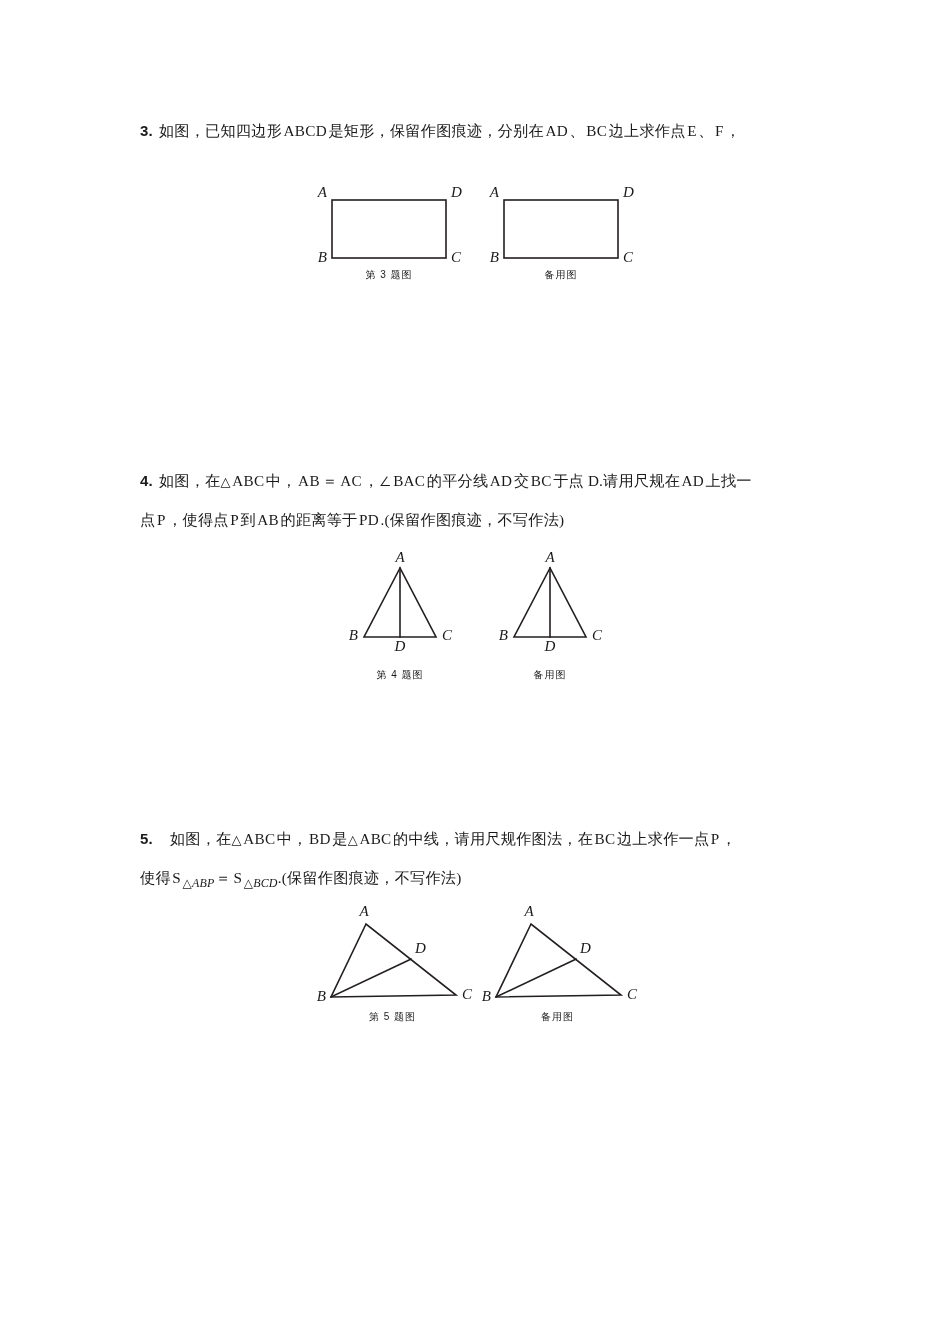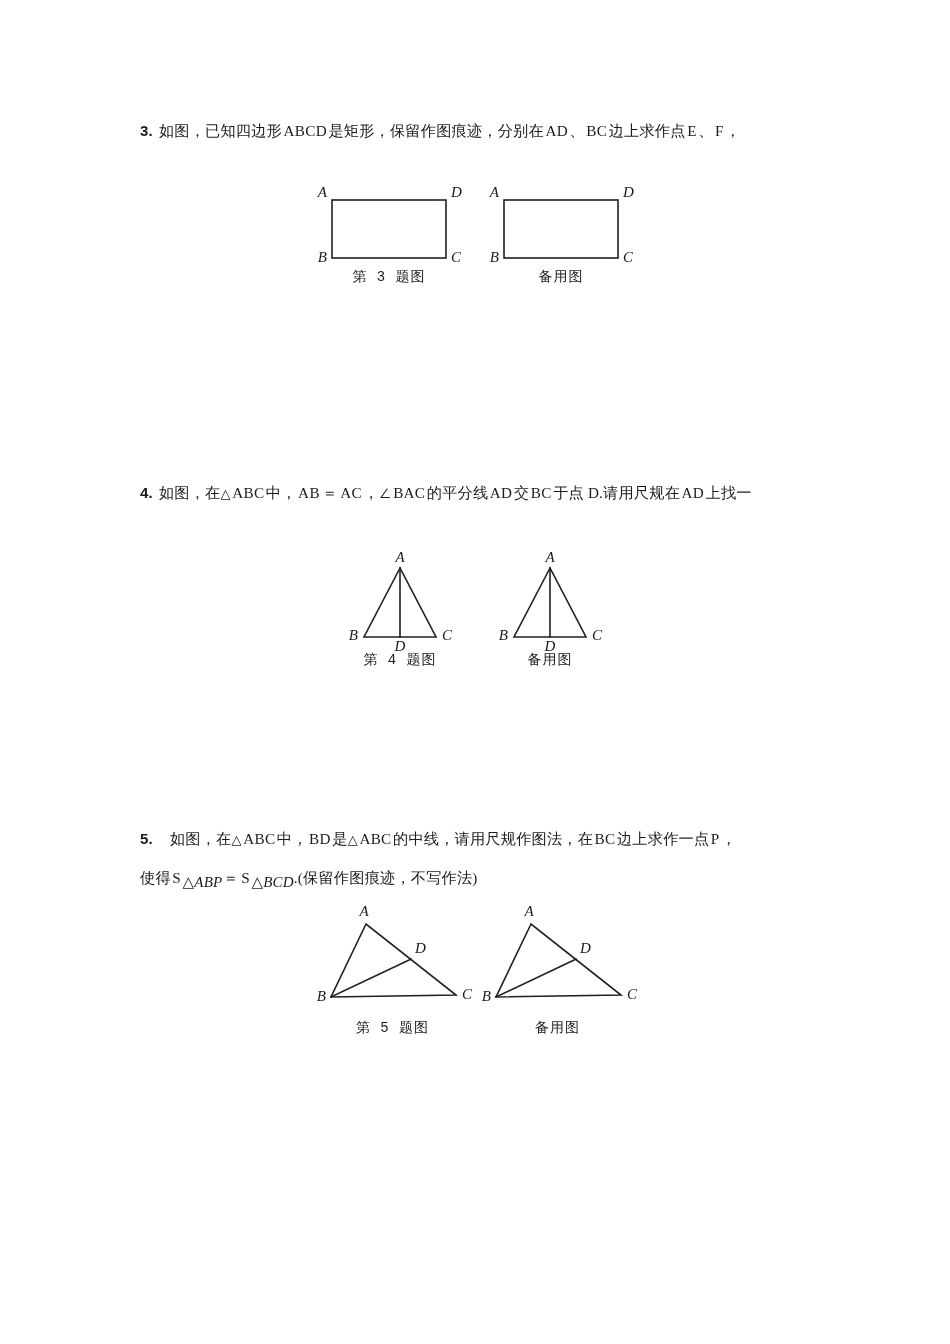--- a/index.html
+++ b/index.html
@@ -22,21 +22,21 @@
     height: 1344px;
   }
 
   
   .problem {
     position: absolute;
     left: 140px;
     width: 672px;
   }
   #problem-3 { top: 112px; }
-  #problem-4 { top: 474px; }
+  #problem-4 { top: 462px; }
   #problem-5 { top: 820px; }
 
   .stem-line {
     font-size: 15.2px;
     line-height: 38px;
     white-space: nowrap;
     letter-spacing: 0.2px;
   }
   .num {
     font-family: "Liberation Sans", "DejaVu Sans", sans-serif;
@@ -49,21 +49,21 @@
   .mv {
     font-family: "Liberation Serif", "DejaVu Serif", serif;
     letter-spacing: 0.3px;
     padding: 0 1.5px;
   }
   .mv-up {
     font-family: "Liberation Serif", "DejaVu Serif", serif;
     padding: 0 1px;
   }
   .sub {
-    font-size: 15px;
+    font-size: 12px;
     font-style: italic;
     vertical-align: sub;
     letter-spacing: 0.2px;
   }
   .tri-glyph { font-size: 13px; }
 
   
   .figure-row {
     position: absolute;
     left: 0;
@@ -79,29 +79,29 @@
   .figure-cell {
     display: flex;
     flex-direction: column;
     align-items: center;
   }
   #figrow-3 .figure-cell { width: 172px; }
   #figrow-4 .figure-cell { width: 150px; }
   #figrow-5 .figure-cell { width: 165px; }
 
   .fig-caption {
-    font-size: 14px;
-    font-family: Liberation Mono, monospace;
+    font-size: 10px;
+    font-family: Liberation Sans, sans-serif;
     margin-top: 2px;
     white-space: nowrap;
     letter-spacing: 1px;
   }
   #figrow-3 .fig-caption { margin-top: 4px; }
-  #figrow-4 .fig-caption { margin-top: 1px; }
-  #figrow-5 .fig-caption { margin-top: 17px; }
+  #figrow-4 .fig-caption { margin-top: 18px; }
+  #figrow-5 .fig-caption { margin-top: 8px; }
 
   svg { display: block; overflow: visible; }
   svg .edge {
     stroke: #231f20;
     stroke-width: 1.6;
     fill: none;
     stroke-linecap: square;
   }
   svg .lbl {
     font-family: "Liberation Serif", "DejaVu Serif", serif;
@@ -140,20 +140,23 @@
         <text class="lbl" x="11" y="72" text-anchor="end">B</text>
         <text class="lbl" x="135" y="72" text-anchor="start">C</text>
       </svg>
       <div class="fig-caption">备用图</div>
     </div>
   </div>
 
   <div class="problem" id="problem-4">
     <div class="stem-line">
       <span class="num">4.</span><span class="gap-sm"></span><span><span class="cn">如图，在</span><span class="tri-glyph">△</span><span class="mv">ABC</span><span class="cn">中，</span><span class="mv">AB</span><span class="mv-up">＝</span><span class="mv">AC</span><span class="cn">，∠</span><span class="mv">BAC</span><span class="cn">的平分线</span><span class="mv">AD</span><span class="cn">交</span><span class="mv">BC</span><span class="cn">于点 D.请用尺规在</span><span class="mv">AD</span><span class="cn">上找一</span></span>
+    </div>
+    <div class="stem-line">
+      <span><span class="cn">点</span><span class="mv">P</span><span class="cn">，使得点</span><span class="mv">P</span><span class="cn">到</span><span class="mv">AB</span><span class="cn">的距离等于</span><span class="mv">PD</span><span class="cn">.(保留作图痕迹，不写作法)</span></span>
     </div>
   </div>
 
   <div class="figure-row" id="figrow-4">
     <div class="figure-cell">
       <svg width="130" height="104" viewBox="0 0 130 104">
         <path class="edge" d="M 65 22 L 29 91 L 101 91 Z"></path>
         <path class="edge" d="M 65 22 L 65 91"></path>
         <text class="lbl" x="65" y="16" text-anchor="middle">A</text>
         <text class="lbl" x="23" y="94" text-anchor="end">B</text>

